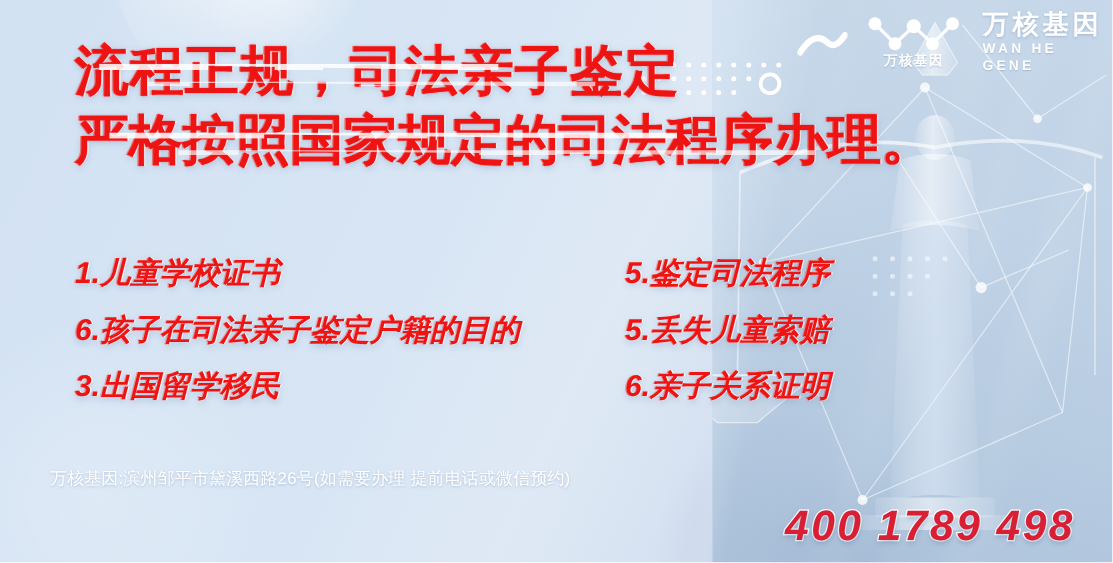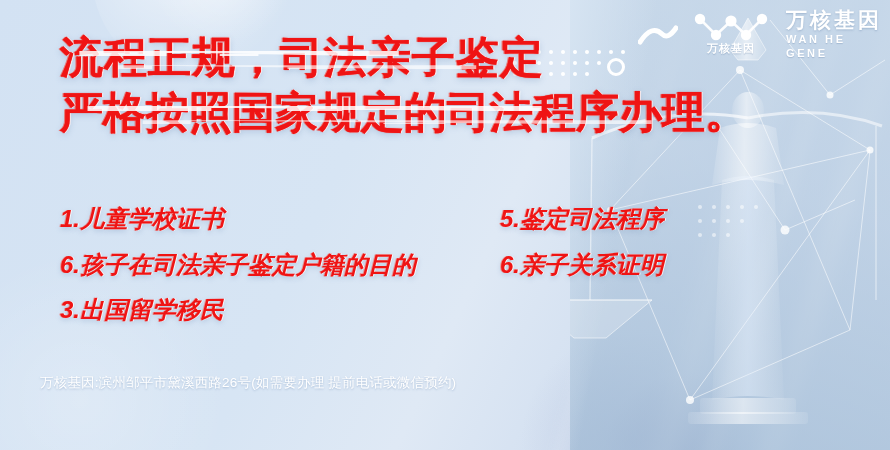--- a/index.html
+++ b/index.html
@@ -94,21 +94,21 @@
     background:rgba(255,255,255,.65);
     clip-path:polygon(12% 0,19% 0,19% 100%,12% 100%,12% 0,
                       47% 0,56% 0,56% 100%,47% 100%,47% 0,
                       78% 0,86% 0,86% 100%,78% 100%);
     pointer-events:none;
   }
 
   
   .services{position:absolute;left:60px;top:196px;width:700px;}
   .svc-row{display:flex;}
-  .svc-col{display:flex;flex-direction:column;}
+  .svc-col{display:flex;flex-direction:column;justify-content:space-between;}
   .col-left{width:440px;}
   .svc-item{
     font-size:24px;font-weight:bold;font-style:italic;
     color:#ef1414;line-height:1.9;white-space:nowrap;
     text-shadow:
       1px 0 0 rgba(255,255,255,.8),
       -1px 0 0 rgba(255,70,50,.45),
       0 2px 5px rgba(120,150,190,.40);
   }
 
@@ -271,20 +271,22 @@
 
   <div class="services">
     <div class="svc-row">
       <div class="svc-col col-left">
         <div class="svc-item">1.儿童学校证书</div>
         <div class="svc-item">6.孩子在司法亲子鉴定户籍的目的</div>
         <div class="svc-item">3.出国留学移民</div>
       </div>
       <div class="svc-col col-right">
         <div class="svc-item">5.鉴定司法程序</div>
+        <div class="svc-item">5.丢失儿童索赔</div>
         <div class="svc-item">6.亲子关系证明</div>
       </div>
     </div>
   </div>
 
   <div class="address">万核基因:滨州邹平市黛溪西路26号(如需要办理 提前电话或微信预约)</div>
+  <div class="phone">400 1789 498</div>
 
 </div>
 
 </body></html>

